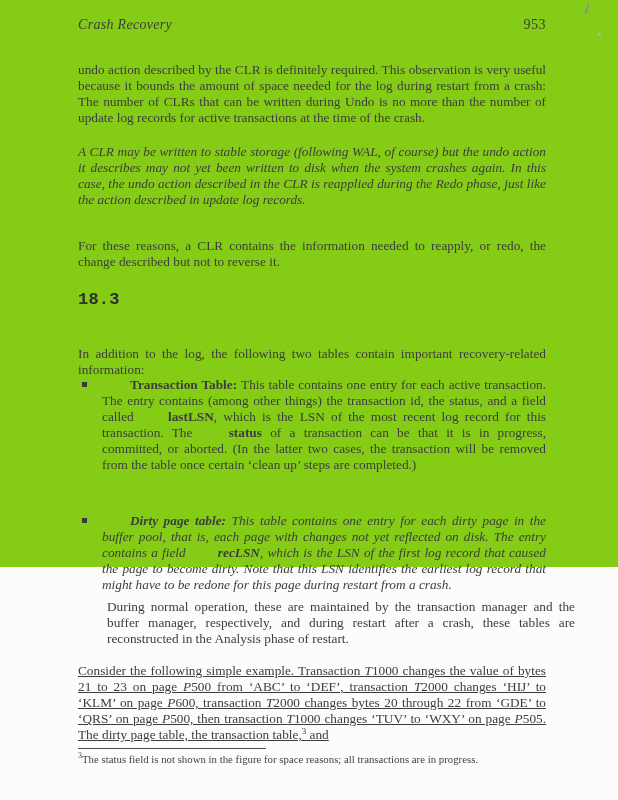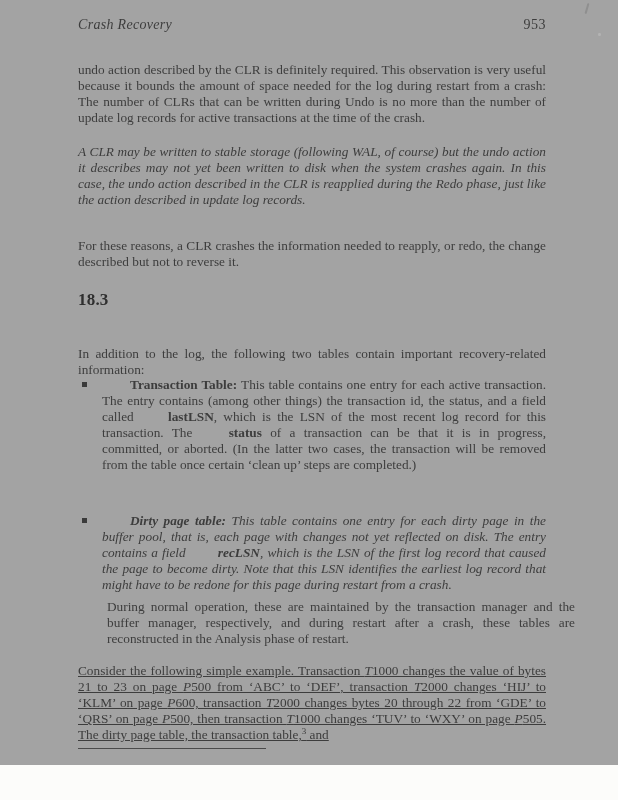--- a/index.html
+++ b/index.html
@@ -3,22 +3,22 @@
 <meta charset="utf-8">
 <style>
   html, body { margin: 0; padding: 0; }
   body {
     width: 618px; height: 800px;
     background: #fcfcfa;
     overflow: hidden;
   }
   .page {
     position: relative;
-    width: 618px; height: 765px;
-    background: #a3a3a3;
+    width: 618px; height: 567px;
+    background: #84cc16;
     font-family: "Liberation Serif", serif;
     color: #3d3d3d;
   }
   .page-header {
     position: absolute; left: 78px; top: 17px; width: 468px;
     display: flex; justify-content: space-between; align-items: baseline;
     font-size: 14px;
   }
   .chapter-title { font-style: italic; letter-spacing: 0.3px; }
   .page-number { letter-spacing: 0.5px; }
@@ -44,21 +44,21 @@
   }
   .bold { font-weight: bold; margin-left: 28px; }
   .italic { font-style: italic; }
   sup { font-size: 9px; line-height: 0; }
 
   .section-heading {
     position: absolute; left: 78px; top: 290px; width: 468px;
     font-weight: bold; font-size: 17px; color: #2f2f2f;
     display: flex; letter-spacing: 0.2px;
   }
-  .section-number { margin-right: 2px; }
+  .section-number { margin-right: 2px; font-family: Liberation Mono, monospace; }
 
   .footnote {
     position: absolute; left: 78px; top: 748px; width: 468px;
     font-size: 10.8px; line-height: 13px; color: #424242;
   }
   .footnote-rule {
     width: 188px; height: 0;
     border-top: 1.2px solid #4a4a4a;
     margin-bottom: 4px;
   }
@@ -83,29 +83,30 @@
     <span class="chapter-title">Crash Recovery</span>
     <span class="page-number">953</span>
   </div>
 
   <div class="corner-mark"></div>
   <div class="corner-dot"></div>
 
   <div id="content">
       <div class="para cb-0"><span>undo action described by the CLR is definitely required.  This observation is very useful because it bounds the amount of space needed for the log during restart from a crash: The number of CLRs that can be written during Undo is no more than the number of update log records for active transactions at the time of the crash.</span></div>
       <div class="para cb-1"><span>A CLR may be written to stable storage (following WAL, of course) but the undo action it describes may not yet been written to disk when the system crashes again.  In this case, the undo action described in the CLR is reapplied during the Redo phase, just like the action described in update log records.</span></div>
-      <div class="para cb-2"><span>For these reasons, a CLR crashes the information needed to reapply, or redo, the change described but not to reverse it.</span></div>
+      <div class="para cb-2"><span>For these reasons, a CLR contains the information needed to reapply, or redo, the change described but not to reverse it.</span></div>
       <div class="para cb-3"><span>In addition to the log, the following two tables contain important recovery-related information:</span></div>
       <div class="bullet-item cb-4"><span class="bullet-marker"></span><span class="bold">Transaction Table: </span><span>This table contains one entry for each active transaction.  The entry contains (among other things) the transaction id, the status, and a field called </span><span class="bold">lastLSN</span><span>, which is the LSN of the most recent log record for this transaction.  The </span><span class="bold">status</span><span> of a transaction can be that it is in progress, committed, or aborted.  (In the latter two cases, the transaction will be removed from the table once certain ‘clean up’ steps are completed.)</span></div>
       <div class="bullet-item cb-5"><span class="bullet-marker"></span><span class="bold">Dirty page table: </span><span>This table contains one entry for each dirty page in the buffer pool, that is, each page with changes not yet reflected on disk. The entry contains a field </span><span class="bold">recLSN</span><span>, which is the LSN of the first log record that caused the page to become dirty.  Note that this LSN identifies the earliest log record that might have to be redone for this page during restart from a crash.</span></div>
       <div class="para cb-6"><span>During normal operation, these are maintained by the transaction manager and the buffer manager, respectively, and during restart after a crash, these tables are reconstructed in the Analysis phase of restart.</span></div>
       <div class="para cb-7"><span>Consider the following simple example.  Transaction </span><span class="italic">T</span><span>1000 changes the value of bytes 21 to 23 on page </span><span class="italic">P</span><span>500 from ‘ABC’ to ‘DEF’, transaction </span><span class="italic">T</span><span>2000 changes ‘HIJ’ to ‘KLM’ on page </span><span class="italic">P</span><span>600, transaction </span><span class="italic">T</span><span>2000 changes bytes 20 through 22 from ‘GDE’ to ‘QRS’ on page </span><span class="italic">P</span><span>500, then transaction </span><span class="italic">T</span><span>1000 changes ‘TUV’ to ‘WXY’ on page </span><span class="italic">P</span><span>505.  The dirty page table, the transaction table,</span><sup>3</sup><span> and</span></div>
     </div>
 
   <div class="section-heading">
     <span class="section-number">18.3</span>
   </div>
 
   <div class="footnote">
     <div class="footnote-rule"></div>
+    <div class="footnote-text"><sup>3</sup><span>The status field is not shown in the figure for space reasons; all transactions are in progress.</span></div>
   </div>
 
 </div>
 
 </body></html>

